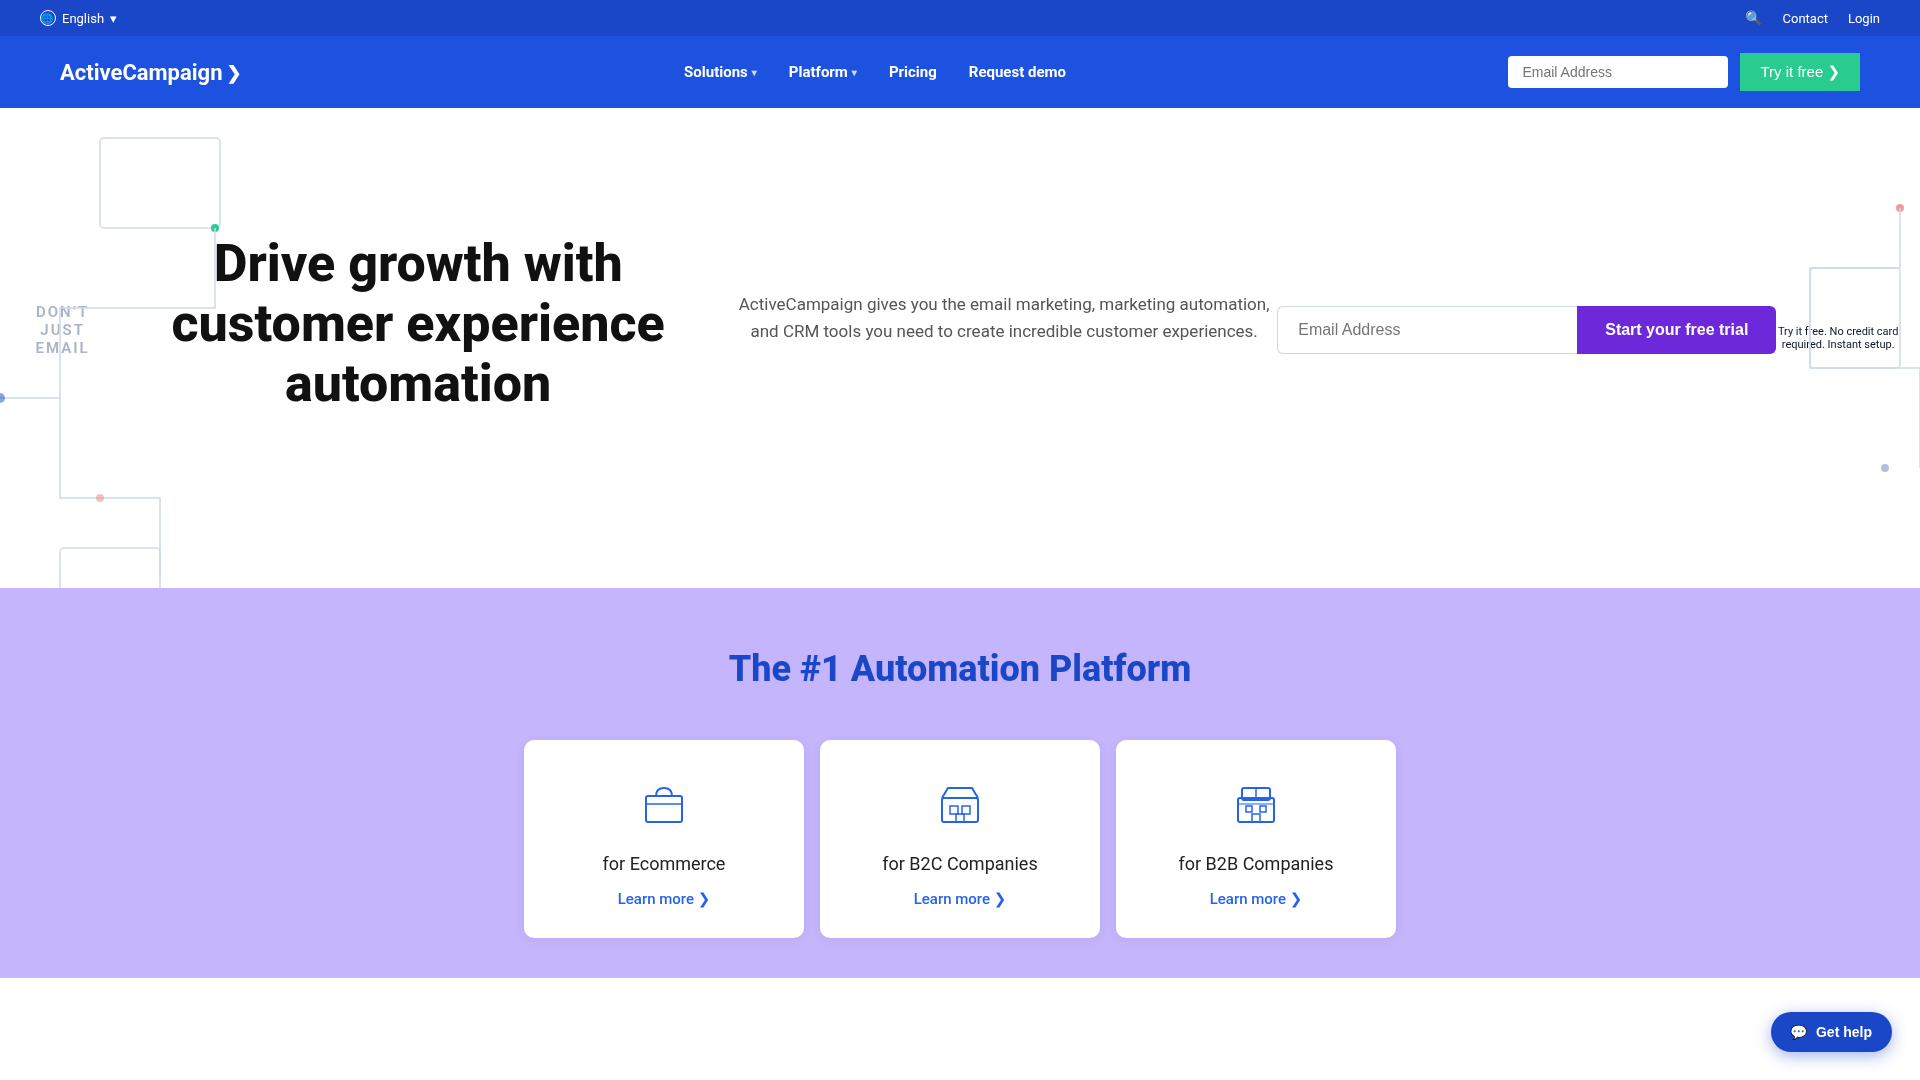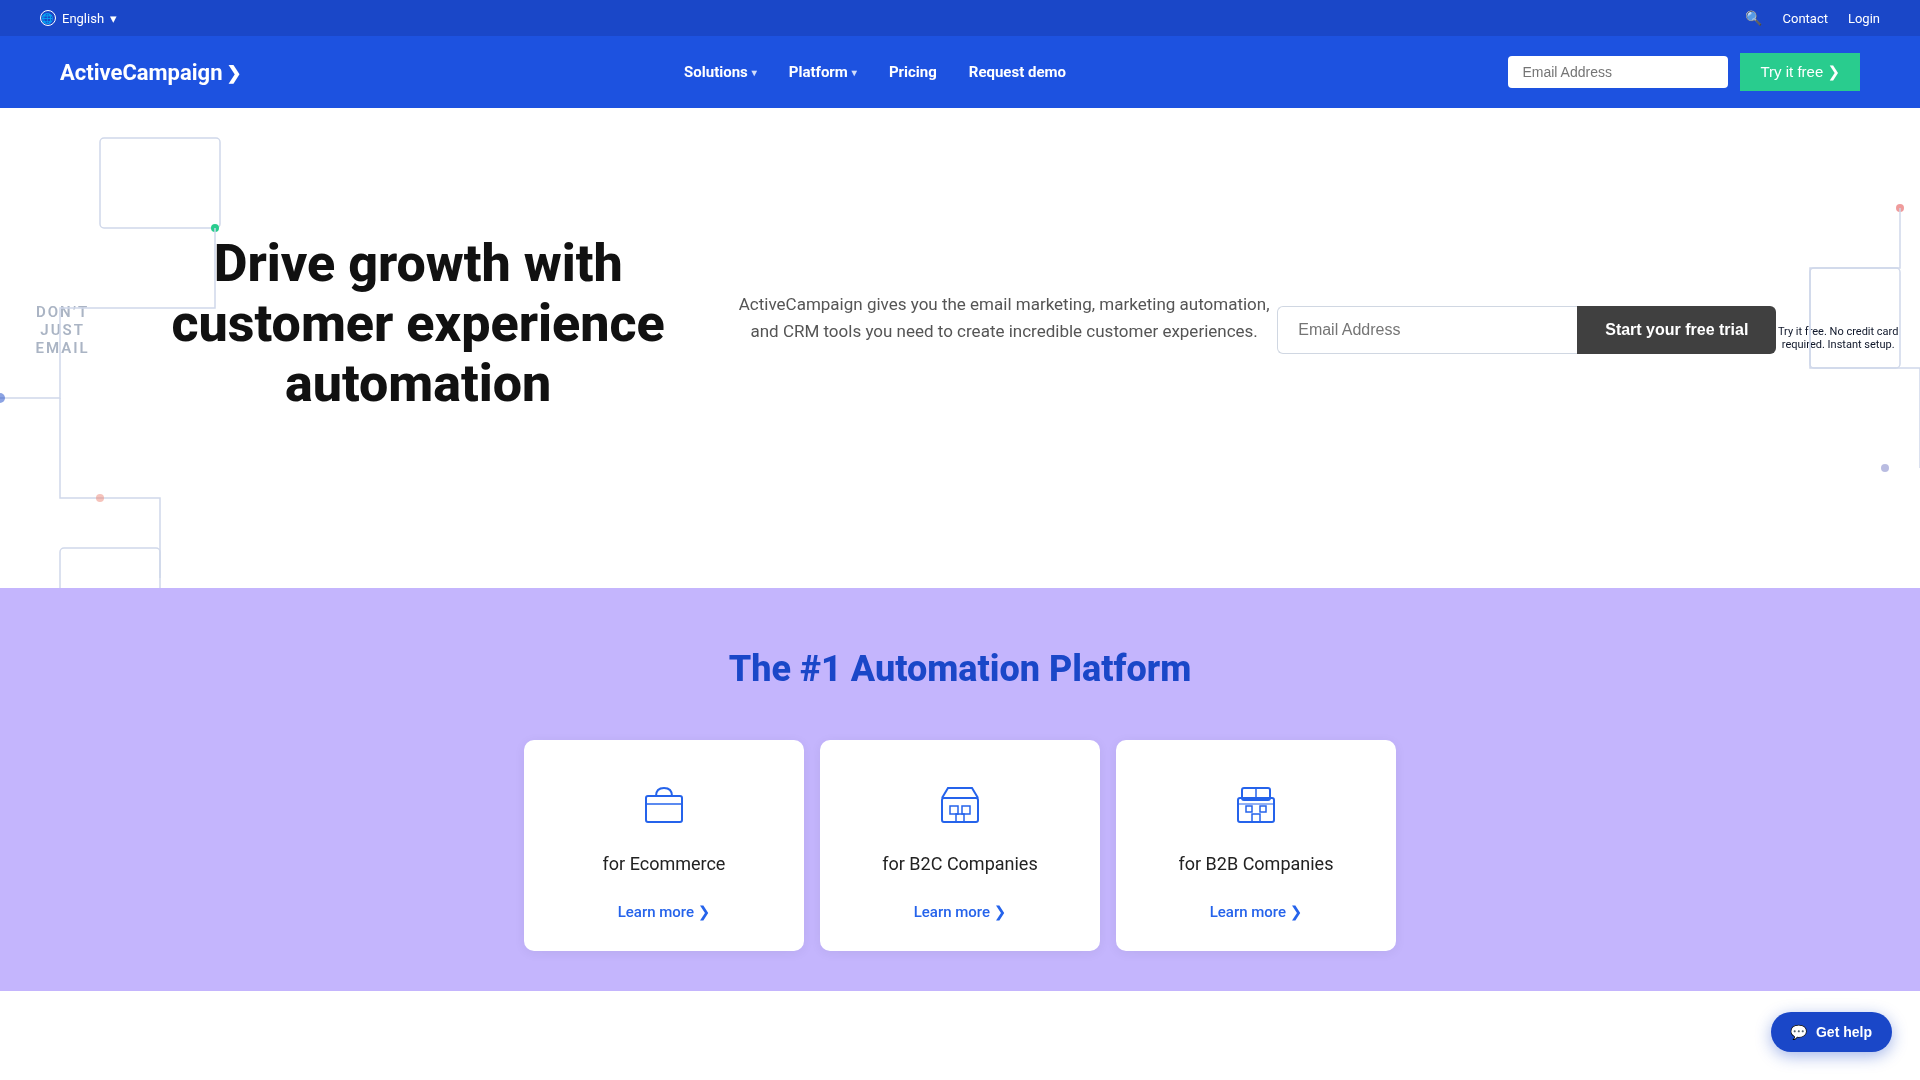--- a/index.html
+++ b/index.html
@@ -123,21 +123,21 @@
       border: 1.5px solid #d0d7e2;
       border-right: none;
       border-radius: 6px 0 0 6px;
       padding: 14px 20px;
       font-size: 16px;
       color: #666;
       width: 300px;
       outline: none;
     }
     .hero-submit-btn {
-      background: #404040;
+      background: #6d28d9;
       color: #fff;
       border: none;
       border-radius: 0 6px 6px 0;
       padding: 14px 28px;
       font-size: 16px;
       font-weight: 700;
       cursor: pointer;
       white-space: nowrap;
     }
     .hero-fine-print {
@@ -185,21 +185,20 @@
     }
     .card-link {
       color: #2563eb;
       font-size: 15px;
       text-decoration: none;
       font-weight: 500;
       display: flex;
       align-items: center;
       gap: 4px;
       cursor: pointer;
-      margin-top: 13px;
     }
 
     
     .help-btn {
       position: fixed;
       bottom: 28px;
       right: 28px;
       background: #1a47c8;
       color: #fff;
       border: none;

